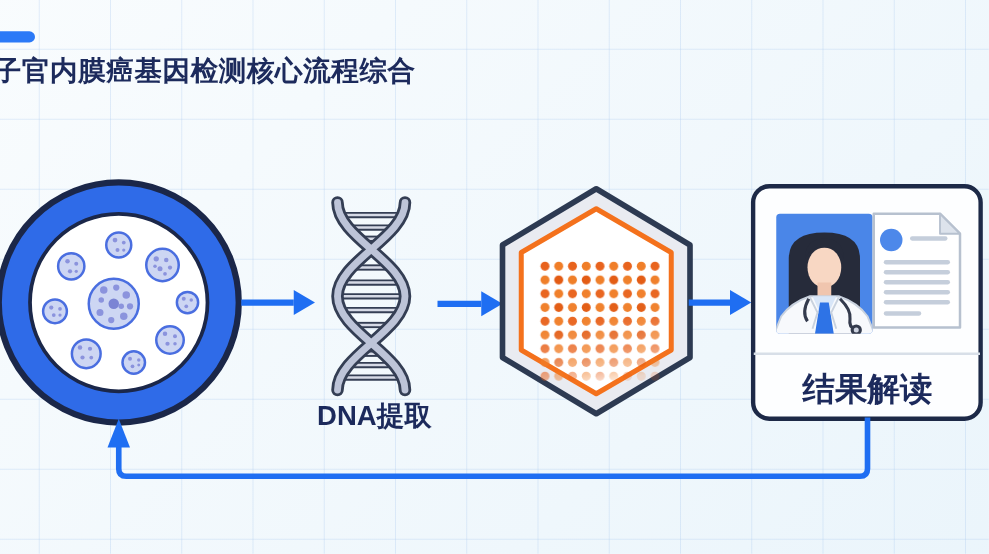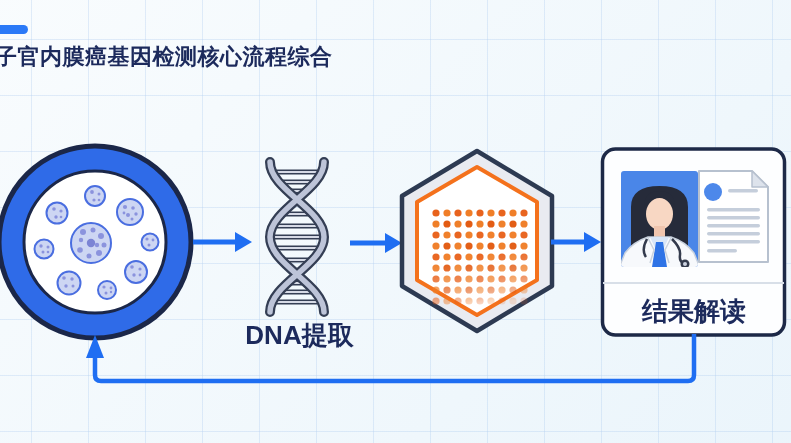--- a/index.html
+++ b/index.html
@@ -19,21 +19,21 @@
     left:-8px;top:25px;width:36px;height:9px;border-radius:5px;background:#2b79f7;
   }
   .page-title{
     left:-5px;top:42px;width:420px;
     font-size:22px;font-weight:bold;color:#1c2a5c;letter-spacing:.5px;
     white-space:nowrap;
   }
   .step-label{
     font-weight:bold;color:#1c2a5c;text-align:center;white-space:nowrap;
   }
-  .dna-label{left:242px;top:318px;width:115px;font-size:26px;}
+  .dna-label{left:242px;top:318px;width:115px;font-size:22px;}
   .result-label{left:618px;top:294px;width:152px;font-size:26px;}
   svg{position:absolute;left:0;top:0;}
 </style>
 </head>
 <body>
 
 <svg width="791" height="443" viewBox="0 0 791 443">
   <defs>
     <pattern id="dotgrid" x="431" y="208" width="22" height="22" patternUnits="userSpaceOnUse">
       <circle cx="5" cy="5" r="3.6" fill="#e8611a"></circle>

